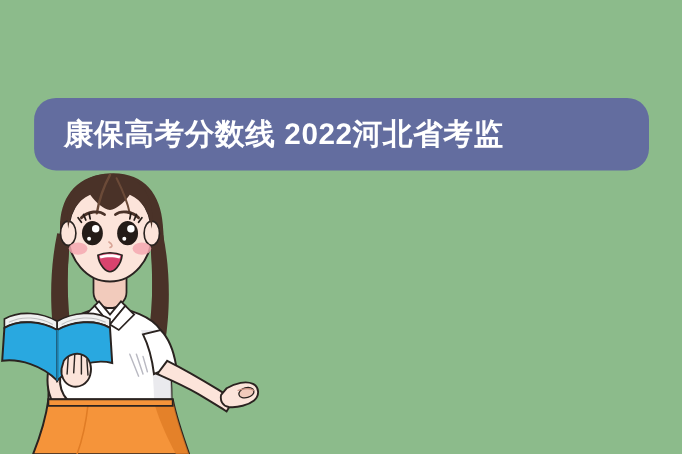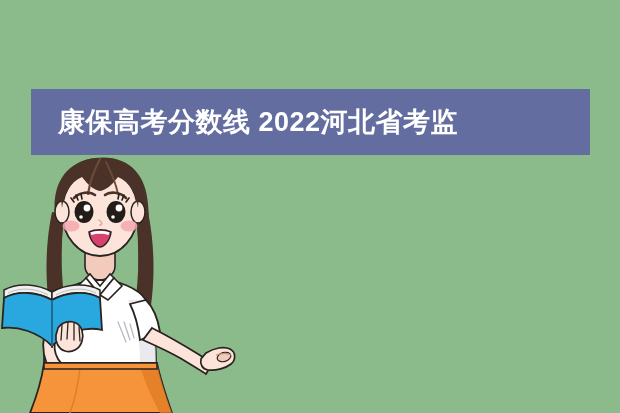--- a/index.html
+++ b/index.html
@@ -22,20 +22,21 @@
   #title-banner {
     position: absolute;
     left: 31px;
     top: 89px;
     width: 559px;
     height: 66px;
     background: #636D9F;
     overflow: hidden;
     display: flex;
     align-items: center;
+    border-radius: 20px;
   }
   #title-text {
     color: #FFFFFF;
     font-family: "Liberation Sans", sans-serif;
     font-size: 27px;
     font-weight: bold;
     letter-spacing: 0.5px;
     white-space: nowrap;
     padding-left: 27px;
     line-height: 1;

